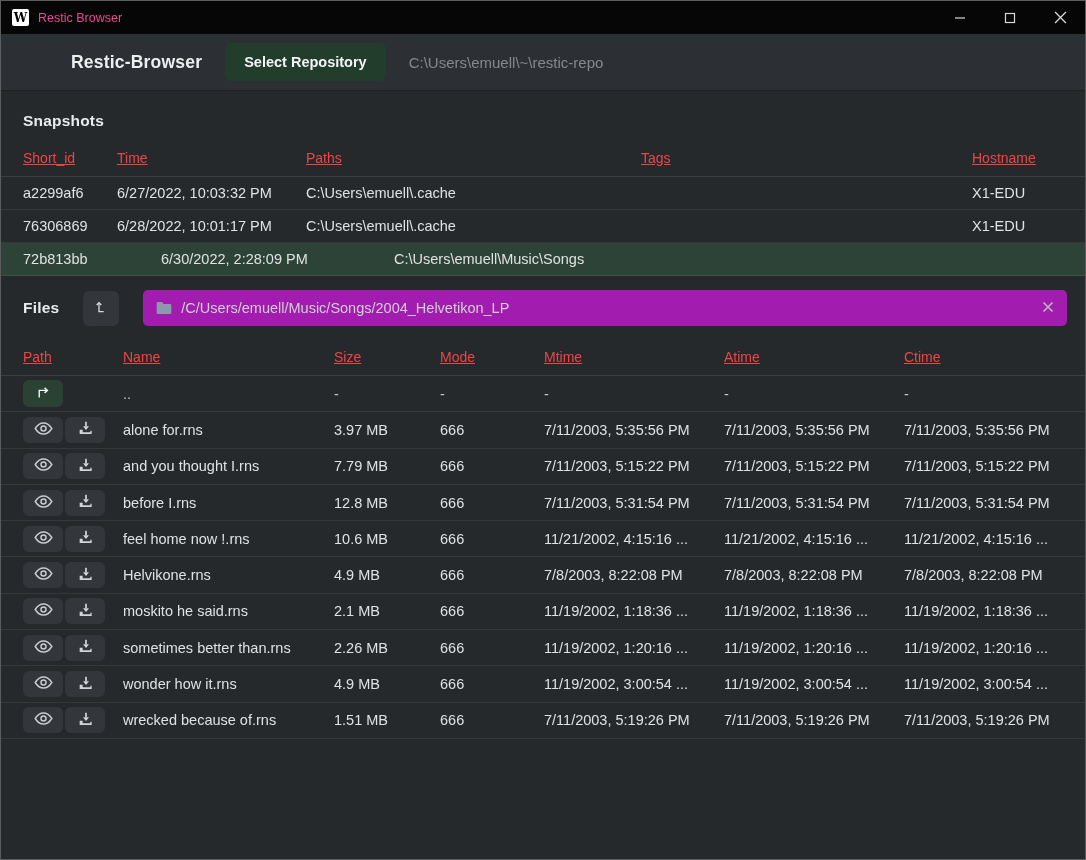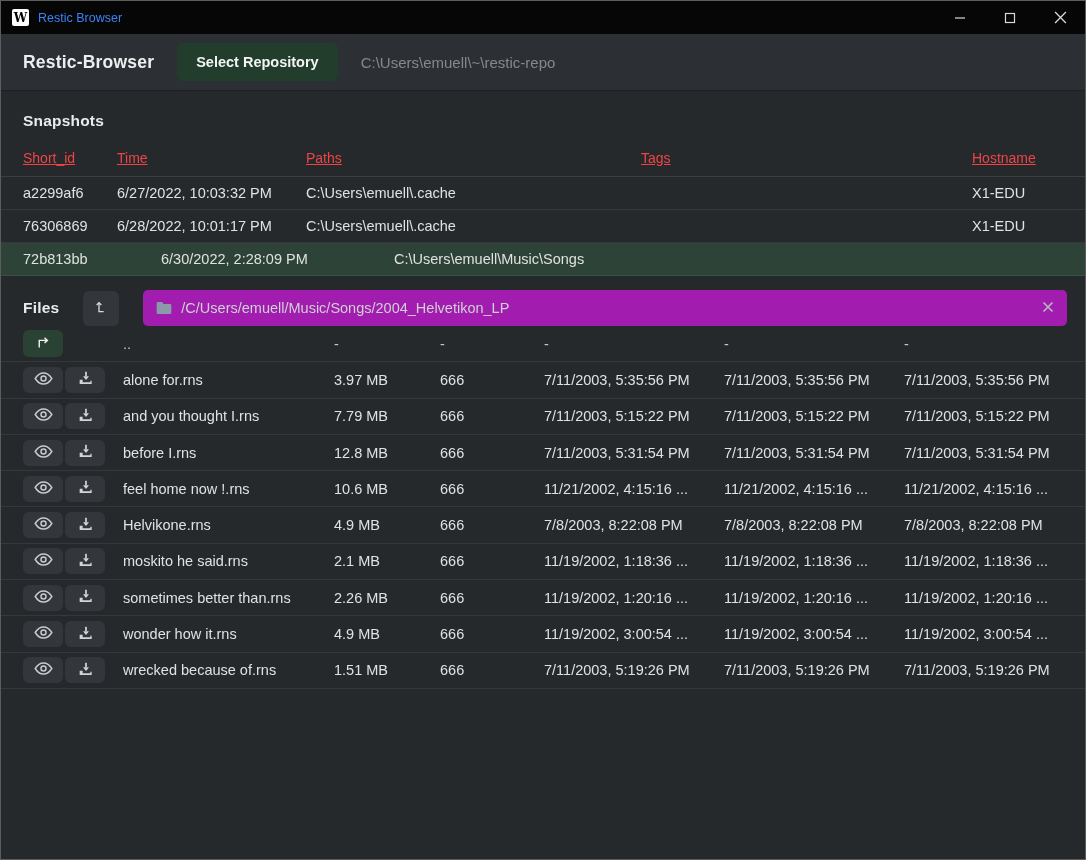--- a/index.html
+++ b/index.html
@@ -23,37 +23,37 @@
     padding-left: 11px;
   }
   .app-icon {
     width: 17px; height: 17px;
     background: #ffffff; color: #000;
     font-weight: 700; font-size: 12px;
     display: flex; align-items: center; justify-content: center;
     border-radius: 2px; margin-right: 9px;
     font-family: "DejaVu Serif", serif;
   }
-  .titlebar-title { color: #3b82f6; font-size: 12.5px; }
+  .titlebar-title { color: #ec4899; font-size: 12.5px; }
   .win-controls { margin-left: auto; display: flex; height: 100%; }
   .win-btn {
     width: 50px; height: 100%;
     display: flex; align-items: center; justify-content: center;
     color: #d8d8d8; cursor: default;
   }
   .win-btn svg { display: block; }
   
   .header {
     height: 57px; flex: 0 0 57px;
     background: #2c3034;
     display: flex; align-items: center;
     padding: 0 22px; gap: 23px;
     border-bottom: 1px solid #1e2023;
   }
-  .app-title { font-size: 17.5px; font-weight: 700; color: #eceeef; letter-spacing: .2px; }
+  .app-title { font-size: 17.5px; font-weight: 700; color: #eceeef; letter-spacing: .2px; margin-left: 48px; }
   .select-repo-btn {
     background: #223d2c; color: #f3f4f4;
     border: none; border-radius: 6px;
     font-family: inherit; font-weight: 700; font-size: 14.5px;
     padding: 11px 19px; cursor: pointer;
   }
   .repo-path { color: #85898c; font-size: 15px; }
   
   .section-title {
     font-size: 15.5px; font-weight: 700; color: #e9ebec;
@@ -218,20 +218,29 @@
       <button class="clear-btn">
         <span>
           <svg width="12" height="12" viewBox="0 0 12 12">
               <path d="M1.5 1.5 L10.5 10.5 M10.5 1.5 L1.5 10.5" stroke="#b6babd" stroke-width="1.6"></path>
             </svg>
         </span>
       </button>
     </div>
   </div>
 
+  <div class="file-grid table-header files-header">
+    <div class="cell">Path</div>
+    <div class="cell">Name</div>
+    <div class="cell">Size</div>
+    <div class="cell">Mode</div>
+    <div class="cell">Mtime</div>
+    <div class="cell">Atime</div>
+    <div class="cell">Ctime</div>
+  </div>
 
   <div class="file-grid file-row">
     <div class="actions">
       <button class="icon-btn parent-btn">
         <span>
           <svg width="17" height="15" viewBox="0 0 24 20" fill="none" stroke="#f0f1f2" stroke-width="2">
             <path d="M6 17 V7 H16"></path>
             <path d="M13.5 3.5 L17.5 7 L13.5 10.5"></path>
           </svg>
         </span>

